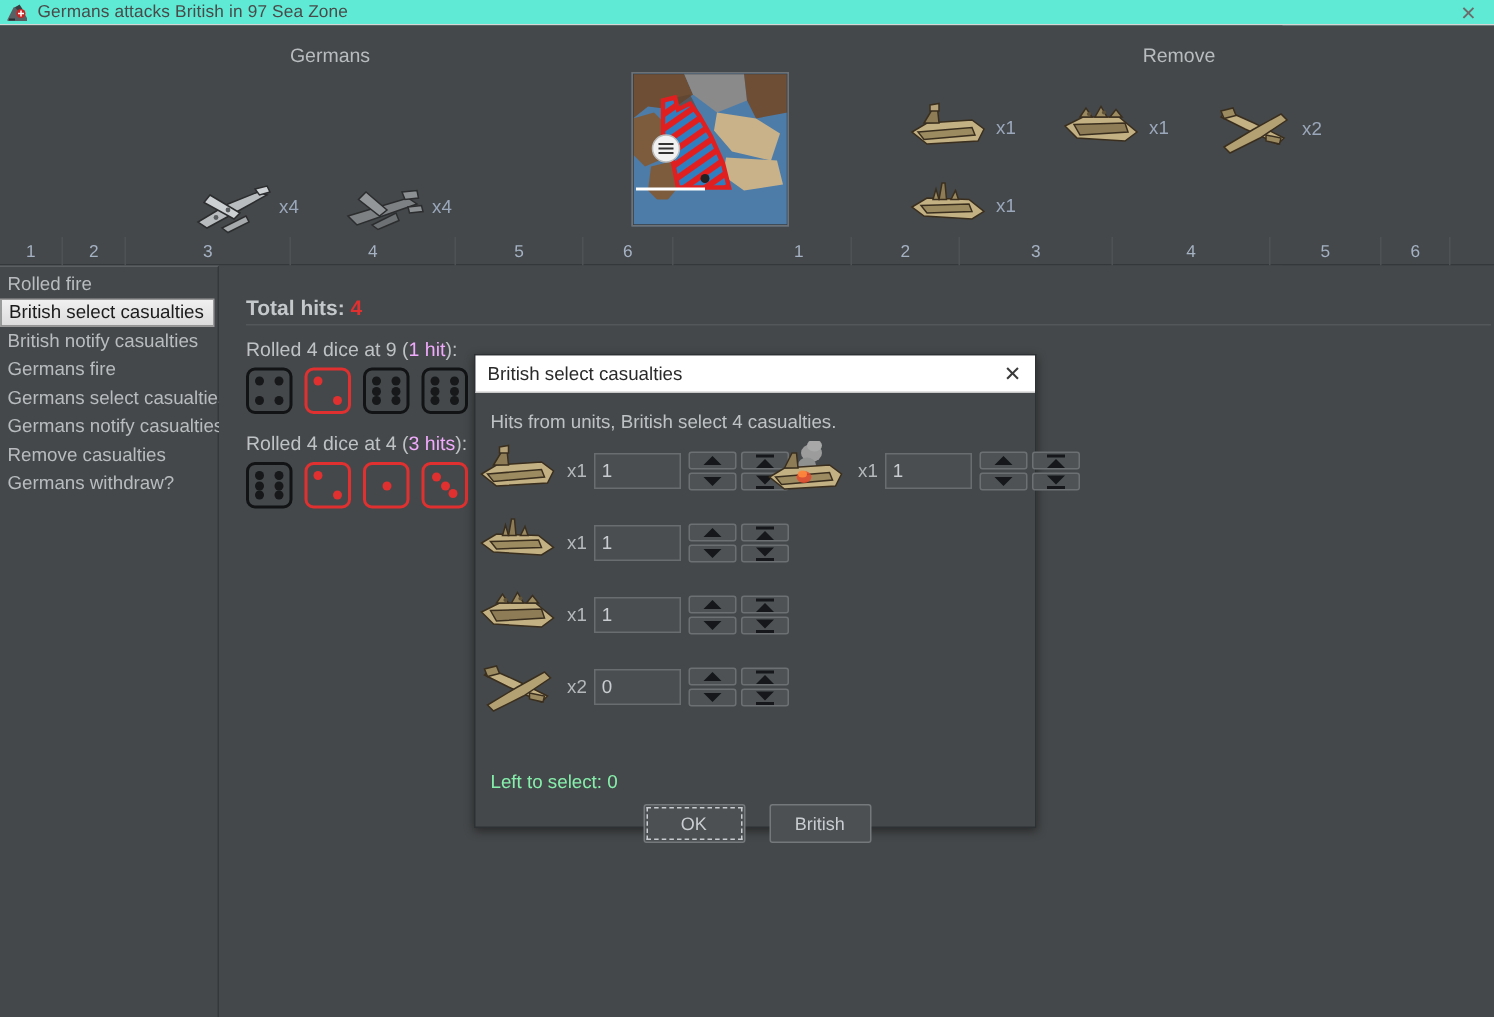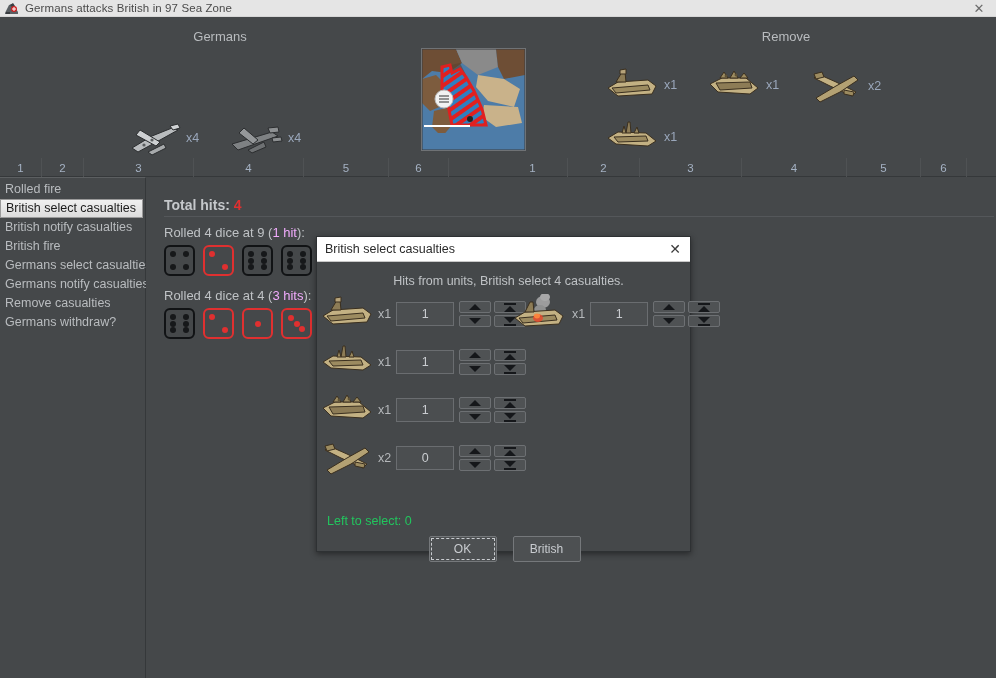--- a/index.html
+++ b/index.html
@@ -8,21 +8,21 @@
     margin: 0; padding: 0;
     width: 996px; height: 678px;
     overflow: hidden;
     font-family: "Liberation Sans", sans-serif;
     background: #3c3f41;
   }
 
   
   #titlebar {
     position: absolute; left: 0; top: 0; width: 996px; height: 17px;
-    background: #e5e5e5;
+    background: #5eead4;
     display: flex; align-items: center;
     border-bottom: 1px solid #d6d6d6;
   }
   #titlebar .tb-icon {
     width: 16px; height: 15px; margin-left: 4px; margin-right: 5px;
     position: relative; flex: 0 0 auto;
   }
   #titlebar .tb-title {
     font-size: 11.5px; color: #4a4a4a; letter-spacing: 0.1px;
     white-space: nowrap;
@@ -167,21 +167,21 @@
     border-bottom: 1px solid #c8c8c8;
   }
   #dialog-title {
     font-size: 12.5px; color: #2a2a2a; margin-left: 8px;
   }
   #dialog-titlebar .spacer { flex: 1 1 auto; }
   #dialog-close {
     width: 30px; height: 25px; display: flex; align-items: center;
     justify-content: center; font-size: 14px; color: #3a3a3a; cursor: pointer;
   }
-  #dialog-body { padding: 12px 0 0 10px; position: relative; height: 289px; text-align: center; }
+  #dialog-body { padding: 12px 0 0 10px; position: relative; height: 289px; }
   #dialog-prompt {
     font-size: 12.5px; color: #bfc2c5; margin-bottom: 8px;
   }
 
   .cas-row {
     position: absolute; display: flex; align-items: center;
   }
   .cas-icon { width: 60px; height: 40px; position: relative; flex: 0 0 auto; }
   .cas-count { font-size: 12.5px; color: #b5b8bb; margin: 0 5px 0 1px; }
   .cas-field {
@@ -203,21 +203,21 @@
   .tri { width: 0; height: 0; }
   .tri-up { border-left: 6px solid transparent; border-right: 6px solid transparent; border-bottom: 6px solid #15171a; }
   .tri-dn { border-left: 6px solid transparent; border-right: 6px solid transparent; border-top: 6px solid #15171a; }
   .bar-top { display:flex; flex-direction:column; align-items:center; }
   .bar-top .b { width: 12px; height: 2px; background: #15171a; margin-bottom:1px; }
   .bar-bot { display:flex; flex-direction:column; align-items:center; }
   .bar-bot .b { width: 12px; height: 2px; background: #15171a; margin-top:1px; }
 
   #left-to-select {
     position: absolute; left: 10px; top: 252px;
-    font-size: 12.5px; color: #22c55e;
+    font-size: 12.5px; color: #86efac;
   }
   #dialog-buttons {
     position: absolute; left: 0; top: 274px; width: 375px;
     display: flex; justify-content: center; gap: 16px;
   }
   .dlg-btn {
     min-width: 68px; height: 19px;
     background: #4d5052; border: 1px solid #75787b;
     border-radius: 2px;
     font-size: 12px; color: #c9ccd0;
@@ -393,21 +393,21 @@
         <div class="scale-tick" style="width: 105px;">4</div>
         <div class="scale-tick" style="width: 74px;">5</div>
         <div class="scale-tick" style="width: 46px;">6</div>
       </div>
   </div>
 
   <div id="step-list">
       <div class="step-item">Rolled fire</div>
       <div class="step-item selected">British select casualties</div>
       <div class="step-item">British notify casualties</div>
-      <div class="step-item">British fire</div>
+      <div class="step-item">Germans fire</div>
       <div class="step-item">Germans select casualties</div>
       <div class="step-item">Germans notify casualties</div>
       <div class="step-item">Remove casualties</div>
       <div class="step-item">Germans withdraw?</div>
     </div>
 
   <div id="results">
     <div id="total-hits">
       <span>Total hits:</span>
       <span class="num">4</span>

